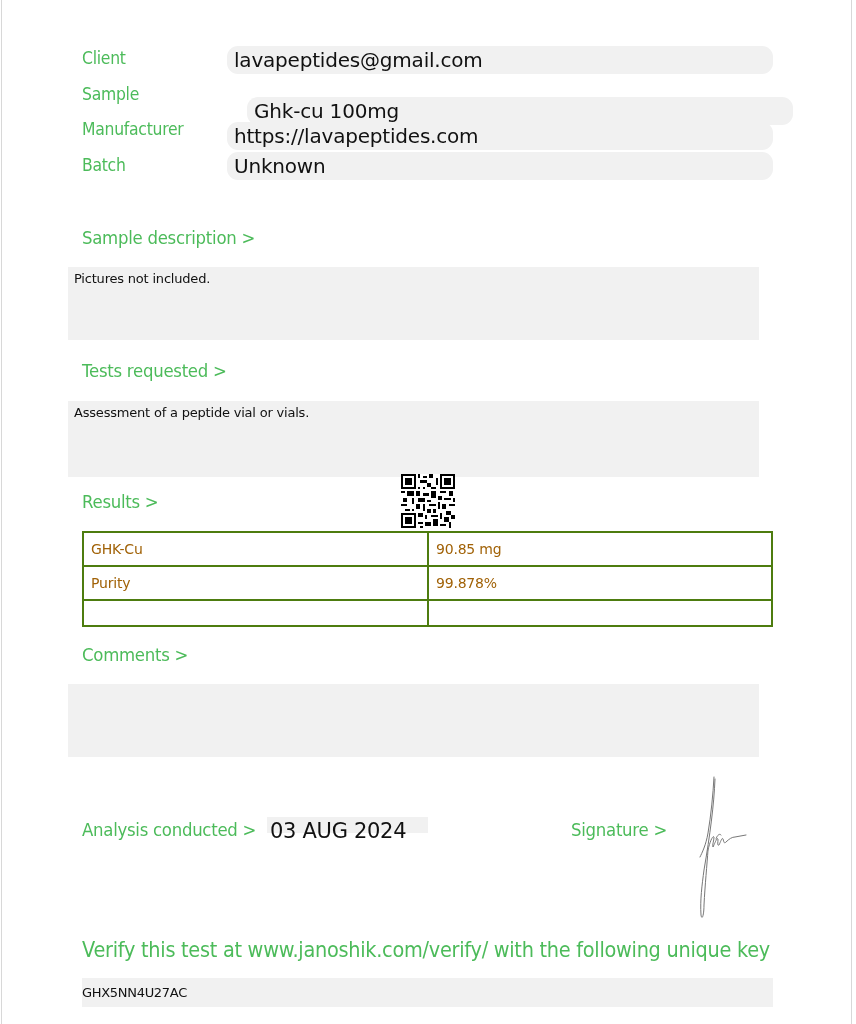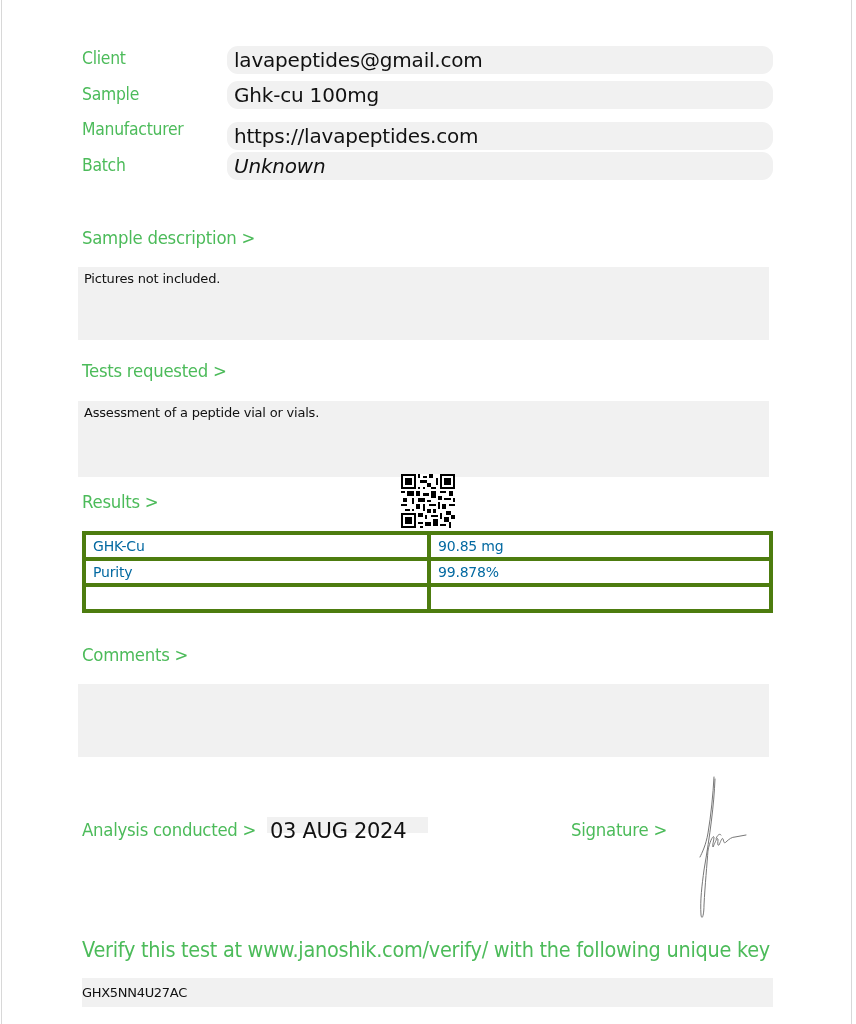--- a/index.html
+++ b/index.html
@@ -20,28 +20,28 @@
       position: absolute; left: 227px; width: 546px; height: 28px; background: #f1f1f1;
       font-size: 20px; color: #111; line-height: 28px; padding-left: 7px; box-sizing: border-box;
       letter-spacing: -0.2px;
       border-radius: 11px;
     }
     .section-title {
       position: absolute; left: 82px; font-size: 18px; color: #4cbb5a; letter-spacing: -0.3px;
       transform: scaleX(0.92); transform-origin: left center;
     }
     .box {
-      position: absolute; left: 78px; width: 691px; background: #f1f1f1; box-sizing: border-box;
+      position: absolute; left: 68px; width: 691px; background: #f1f1f1; box-sizing: border-box;
       padding: 4px 6px; font-size: 13px; color: #111; letter-spacing: -0.2px;
     }
     table.results {
       position: absolute; left: 82px; top: 531px; width: 691px; border-collapse: collapse;
     }
     table.results td {
-      border: 4px solid #4d7c0f; height: 26px; padding: 0 7px; font-size: 14px; color: #0369a1;
+      border: 2px solid #4d7c0f; height: 26px; padding: 8px 7px; font-size: 14px; color: #a16207;
       box-sizing: border-box; letter-spacing: -0.2px;
     }
     table.results td.col1 { width: 345px; }
     .qr { position: absolute; left: 401px; top: 474px; width: 54px; height: 54px; }
     .date-field {
       position: absolute; left: 267px; top: 817px; width: 161px; height: 16px; background: #f1f1f1;
       font-size: 21px; color: #111; line-height: 28px; padding-left: 3px; box-sizing: border-box;
       letter-spacing: -0.3px;
     }
     .signature { position: absolute; left: 680px; top: 775px; width: 80px; height: 150px; }
@@ -56,27 +56,27 @@
   </style>
 </head>
 <body>
 
 <div class="page-border"></div>
 
 <div class="label" style="top:48px;">Client</div>
 <div class="field" style="top:46px;">lavapeptides@gmail.com</div>
 
 <div class="label" style="top:84px;">Sample</div>
-<div class="field" style="top:81px;">Ghk-cu 100mg</div>
+<div class="field" style="top:97px;margin-left:20px;">Ghk-cu 100mg</div>
 
 <div class="label" style="top:119px;">Manufacturer</div>
 <div class="field" style="top:122px;">https://lavapeptides.com</div>
 
 <div class="label" style="top:155px;">Batch</div>
-<div class="field" style="top:152px;font-style:italic;">Unknown</div>
+<div class="field" style="top:152px;">Unknown</div>
 
 <div class="section-title" style="top:227px;">Sample description &gt;</div>
 <div class="box" style="top:267px; height:73px;">
   <span>Pictures not included.</span>
 </div>
 
 <div class="section-title" style="top:360px;">Tests requested &gt;</div>
 <div class="box" style="top:401px; height:76px;">
   <span>Assessment of a peptide vial or vials.</span>
 </div>

